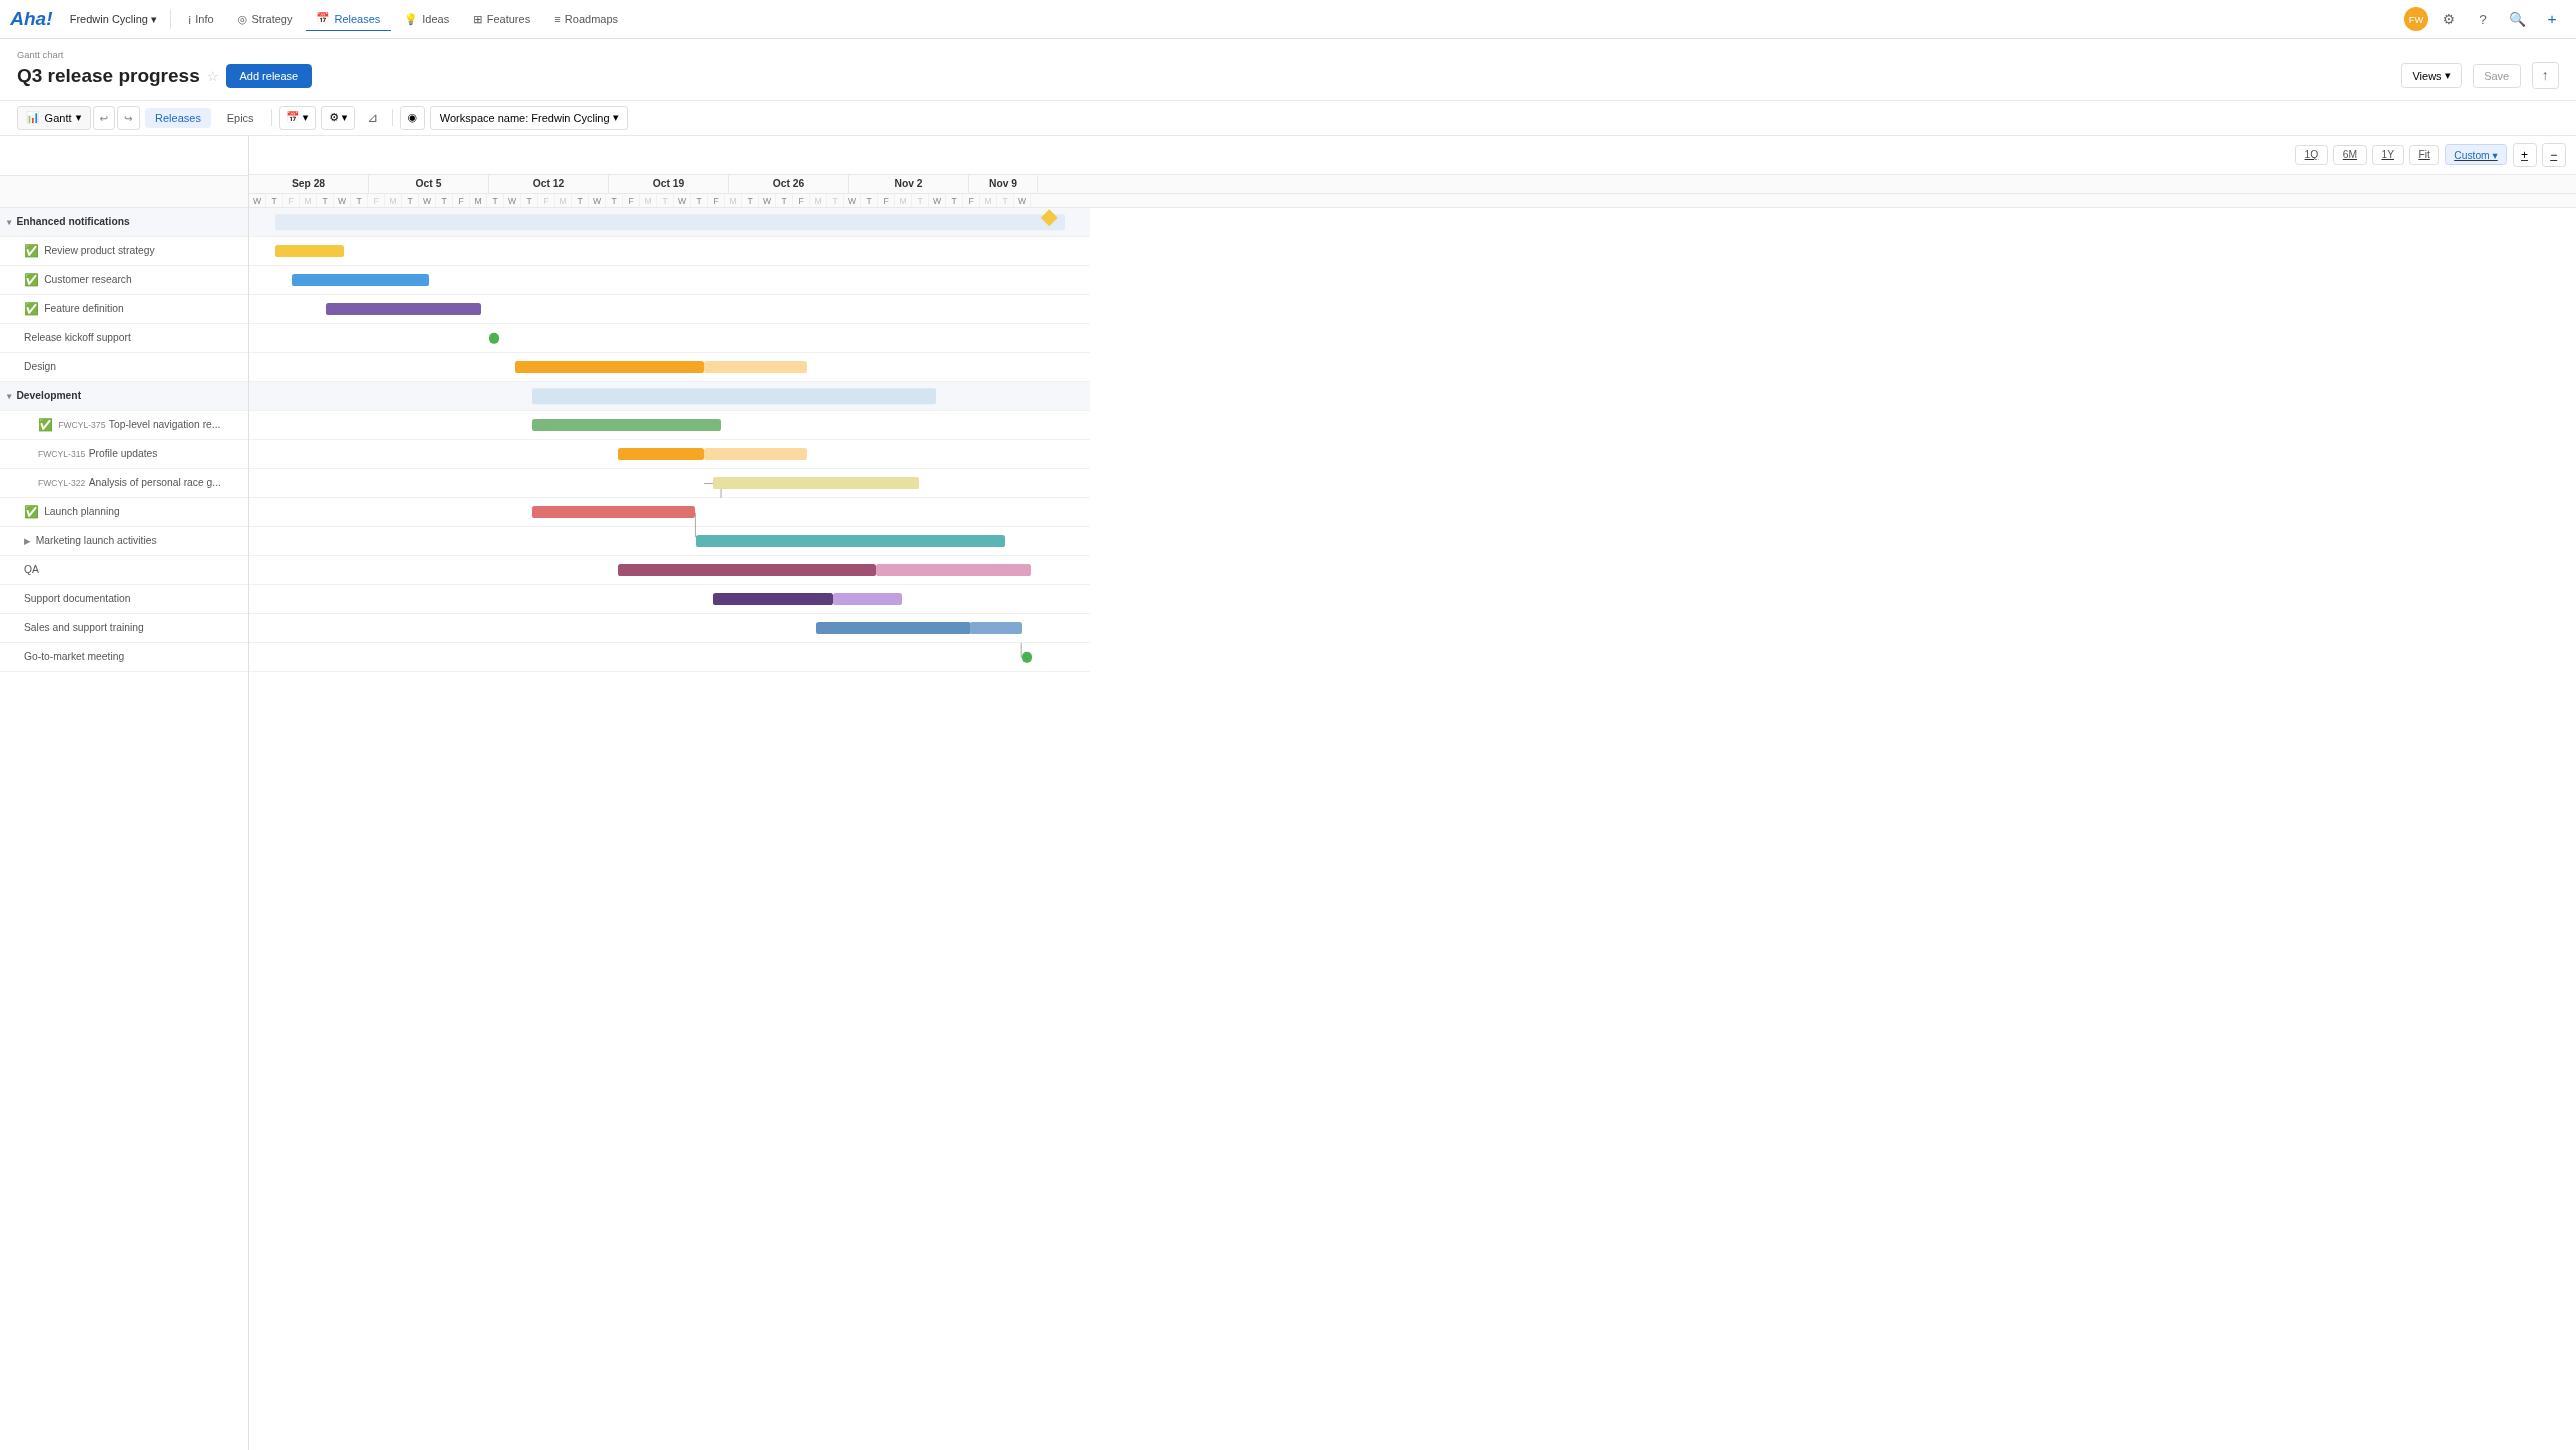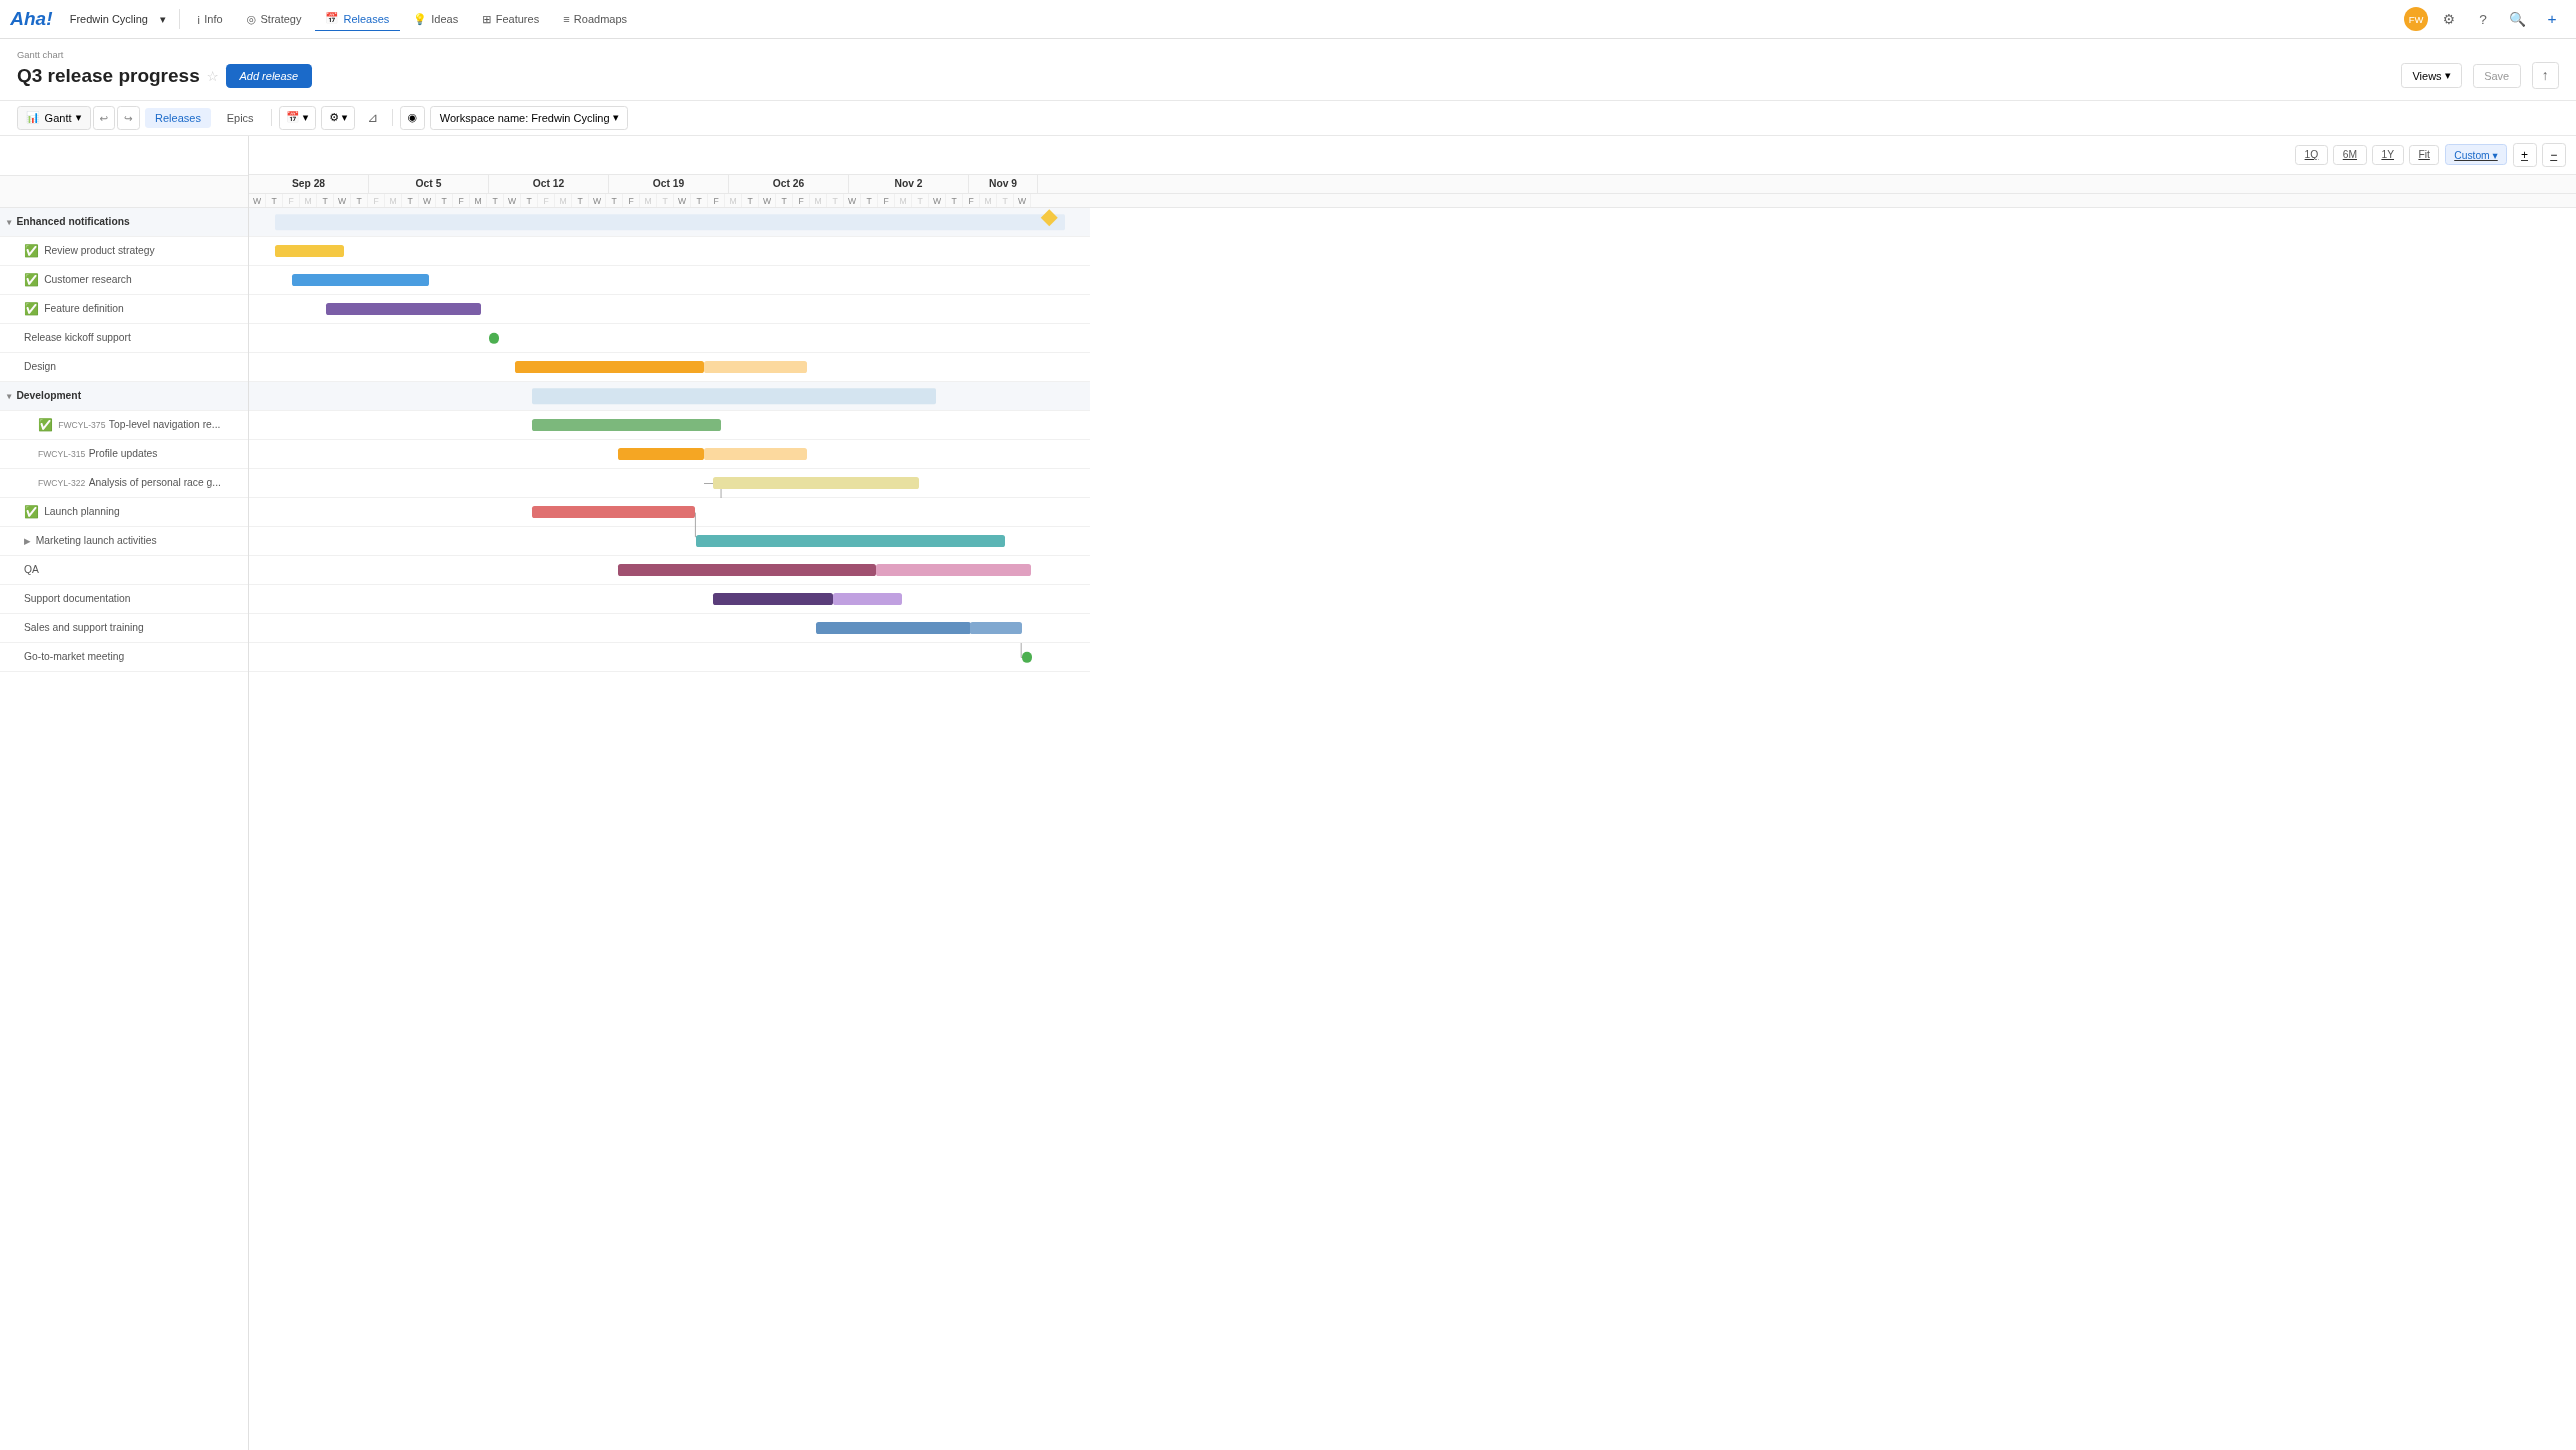--- a/index.html
+++ b/index.html
@@ -5,21 +5,21 @@
     * { box-sizing: border-box; margin: 0; padding: 0; }
     body { font-family: -apple-system, BlinkMacSystemFont, 'Segoe UI', sans-serif; font-size: 11px; background: #fff; color: #333; overflow: hidden; }
 
     
     .top-nav {
       display: flex; align-items: center; height: 39px; background: #fff;
       border-bottom: 0.9px solid #e0e0e0; padding: 0 10.3px; gap: 3.4px;
     }
     .logo { color: #1b6ac9; font-weight: 900; font-size: 19px; margin-right: 6.9px; font-style: italic; }
     .workspace-btn {
-      display: flex; align-items: center; gap: 12px; padding: 3.4px 6.9px;
+      display: flex; align-items: center; gap: 3px; padding: 3.4px 6.9px;
       border-radius: 3.4px; cursor: pointer; font-size: 11px; color: #333;
       background: none; border: none;
     }
     .nav-divider { width: 0.9px; height: 20.6px; background: #e0e0e0; margin: 0 3.4px; }
     .nav-item {
       display: flex; align-items: center; gap: 4.3px; padding: 5.2px 10.3px;
       color: #555; cursor: pointer; border-radius: 3.4px; font-size: 11px;
       background: none; border: none; text-decoration: none; white-space: nowrap;
     }
     .nav-item.active { color: #1b6ac9; border-bottom: 1.7px solid #1b6ac9; border-radius: 0; }
@@ -34,21 +34,21 @@
     
     .page-header {
       padding: 10.3px 17px 5.2px; border-bottom: 0.9px solid #e8e8e8;
     }
     .gantt-label { font-size: 9.4px; color: #888; margin-bottom: 1.7px; }
     .page-title-row { display: flex; align-items: center; gap: 6.9px; margin-bottom: 5.2px; }
     .page-title { font-size: 19px; font-weight: 600; color: #222; }
     .star-icon { color: #ccc; font-size: 13.7px; cursor: pointer; }
     .add-release-btn {
       background: #1b6ac9; color: #fff; border: none; padding: 6px 13.7px;
-      border-radius: 4.3px; font-size: 11px; font-weight: 500; cursor: pointer; font-style: italic;
+      border-radius: 4.3px; font-size: 11px; font-weight: 500; cursor: pointer;
     }
     .views-btn {
       display: flex; align-items: center; gap: 3.4px; padding: 5.2px 10.3px;
       border: 0.9px solid #ddd; border-radius: 3.4px; background: #fff; cursor: pointer; font-size: 11px;
     }
     .save-btn {
       padding: 5.2px 10.3px; border: 0.9px solid #ddd; border-radius: 3.4px;
       background: #fff; cursor: pointer; font-size: 11px; color: #999;
     }
     .header-right { margin-left: auto; display: flex; align-items: center; gap: 11px; }

